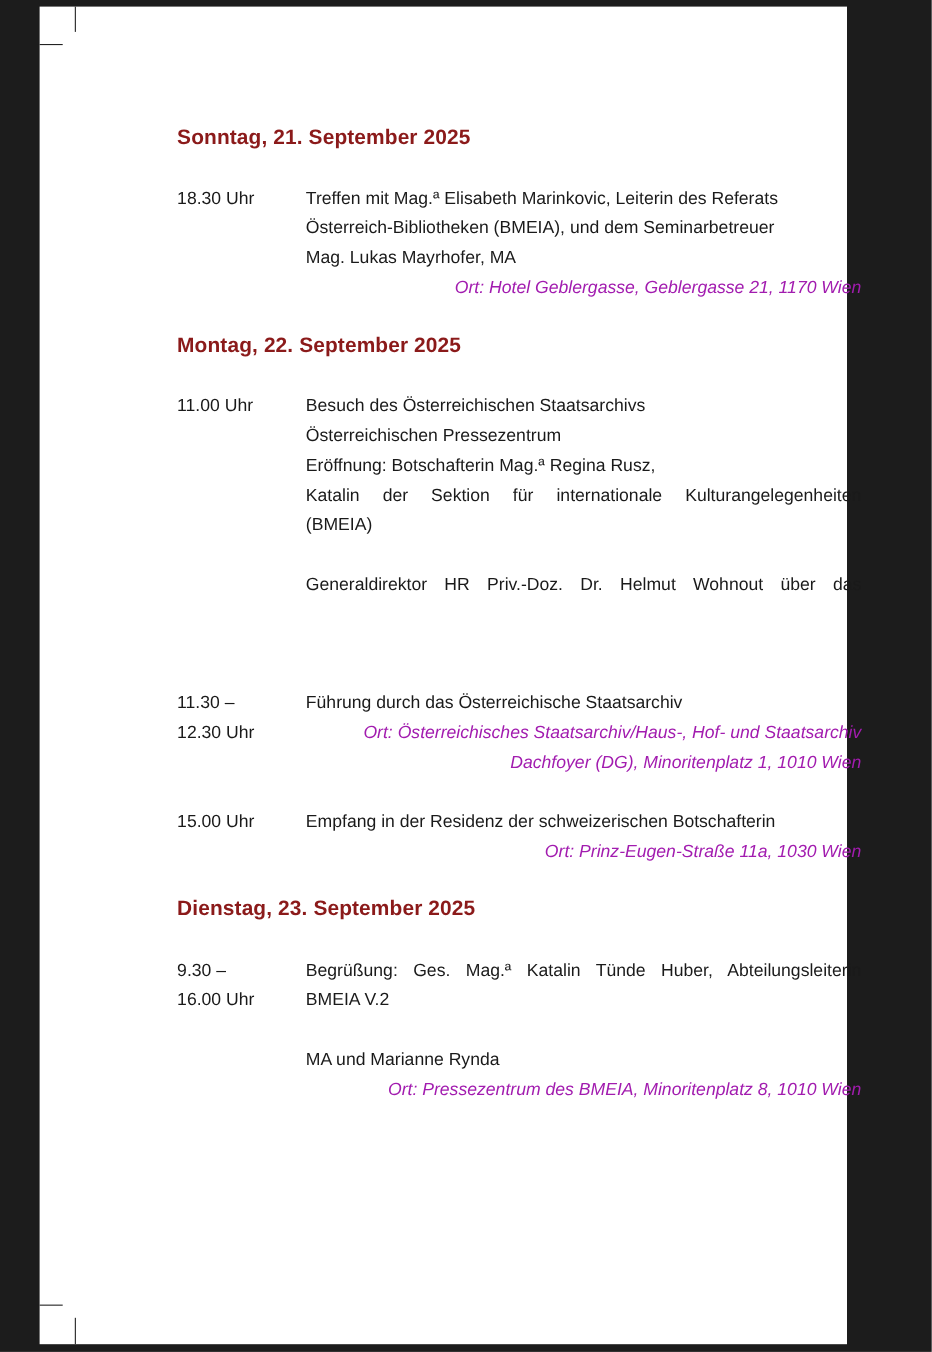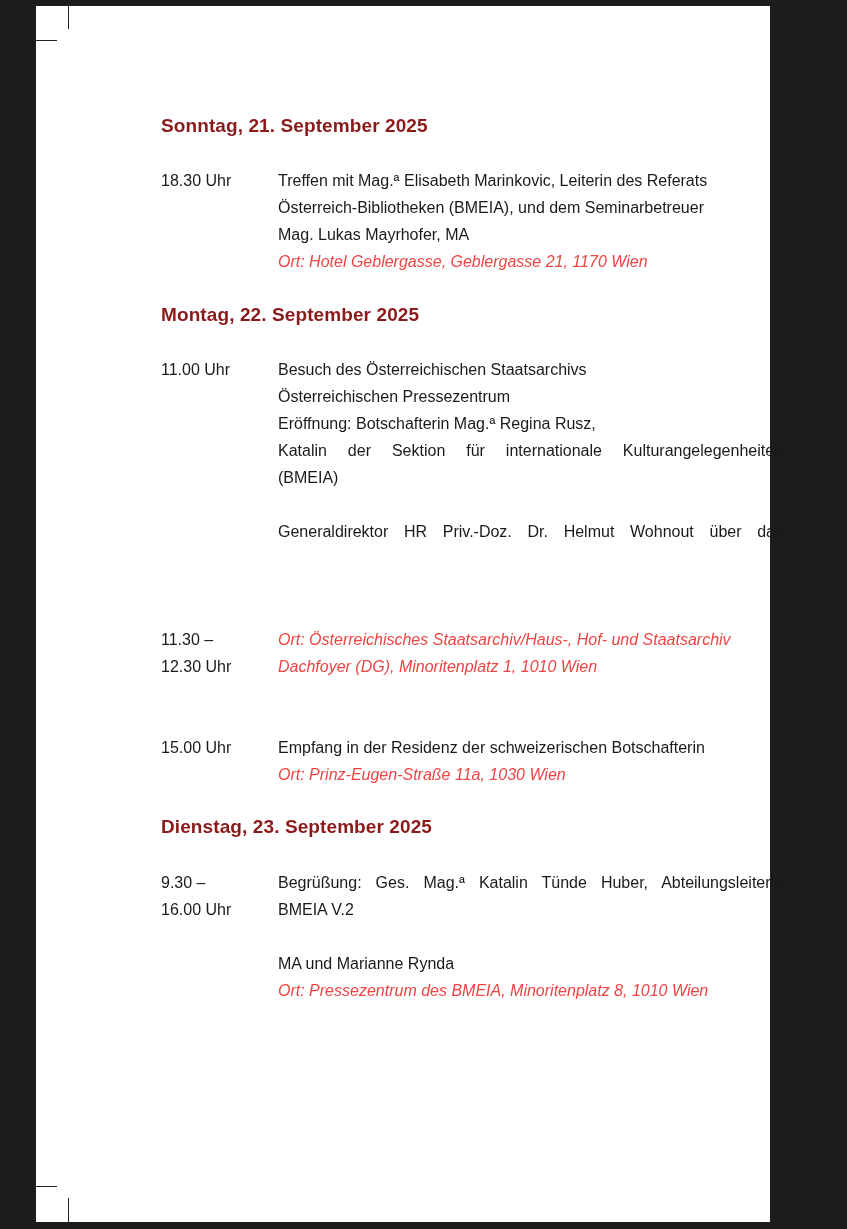--- a/index.html
+++ b/index.html
@@ -7,21 +7,21 @@
          font-family:"Liberation Sans", "DejaVu Sans", sans-serif; }
   .page { position:absolute; left:8px; top:6px; width:734px; height:1216px; background:#ffffff;margin-left:28px; }
   .crop { position:absolute; background:#222; }
   .content { position:absolute; left:125px; top:0; width:622px; }
   .day-heading { position:absolute; left:0; font-size:19px; font-weight:bold; color:#8b1a1a; letter-spacing:0.1px; }
   .entry { position:absolute; left:0; width:622px; }
   .time { position:absolute; left:0; top:0; width:110px; font-size:16px; color:#1a1a1a; line-height:27px; }
   .desc { position:absolute; left:117px; top:0; width:505px; font-size:16px; color:#1a1a1a; line-height:27px; }
   .line { display:block; white-space:nowrap; }
   .line.just { text-align:justify; text-align-last:justify; white-space:normal; }
-  .place { color:#ef4444; font-style:italic; }
+  .place { color:#a21caf; font-style:italic;text-align:right; }
   .gap { display:block; height:27px; }
 </style>
 </head>
 <body>
 
 <div class="page">
   <div class="crop" style="left:32px;top:0;width:1px;height:23px;"></div>
   <div class="crop" style="left:0;top:34px;width:21px;height:1px;"></div>
   <div class="crop" style="left:0;top:1180px;width:21px;height:1px;"></div>
   <div class="crop" style="left:32px;top:1192px;width:1px;height:24px;"></div>
@@ -56,20 +56,21 @@
         <span class="line just">Generaldirektor HR Priv.-Doz. Dr. Helmut Wohnout über das</span>
       </div>
     </div>
 
     <div class="entry" style="top:620px;">
       <div class="time">
         <span class="line">11.30 –</span>
         <span class="line">12.30 Uhr</span>
       </div>
       <div class="desc">
+        <span class="line">Führung durch das Österreichische Staatsarchiv</span>
         <span class="line place">Ort: Österreichisches Staatsarchiv/Haus-, Hof- und Staatsarchiv</span>
         <span class="line place">Dachfoyer (DG), Minoritenplatz 1, 1010 Wien</span>
       </div>
     </div>
 
     <div class="entry" style="top:728px;">
       <div class="time">
         <span class="line">15.00 Uhr</span>
       </div>
       <div class="desc">

